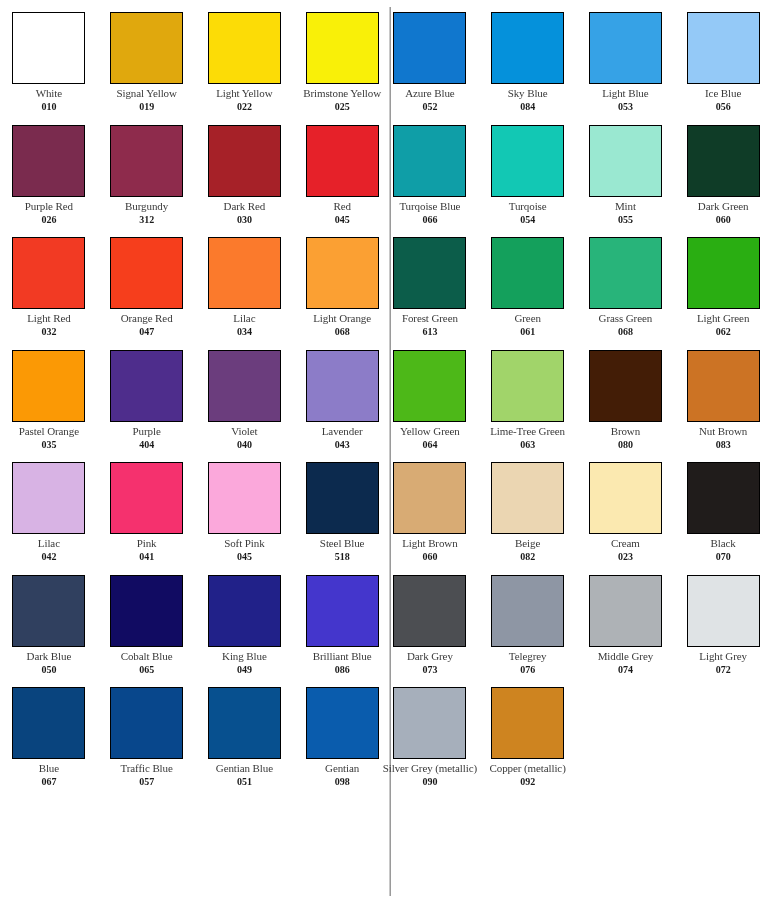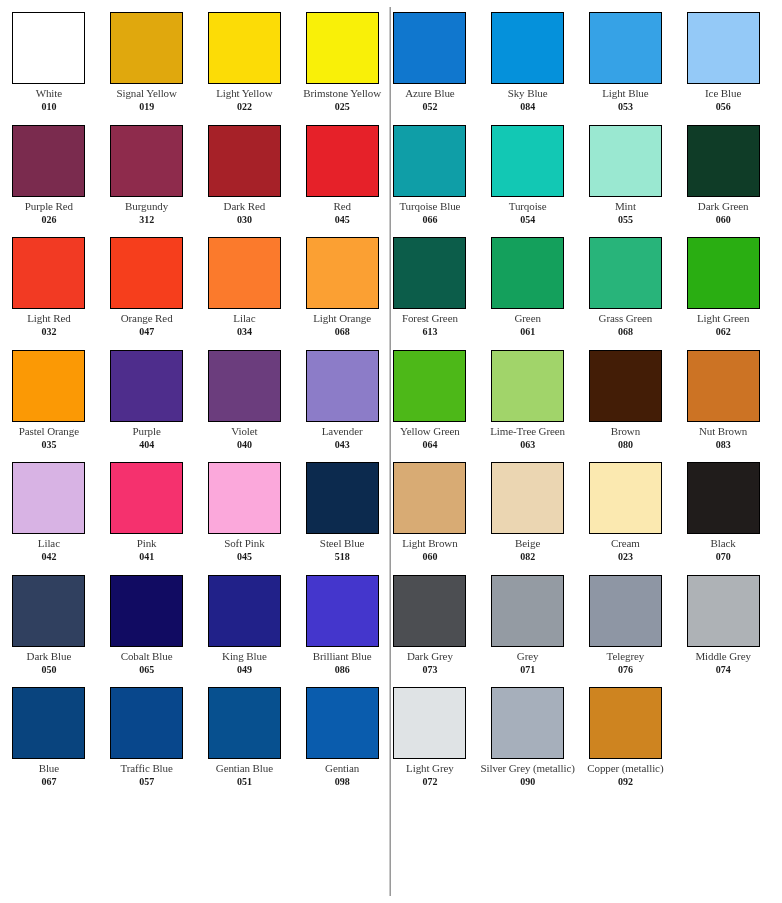--- a/index.html
+++ b/index.html
@@ -332,25 +332,20 @@
           <div class="swatch" style="background-color: rgb(32, 28, 27);"></div>
           <div class="name">Black</div>
           <div class="code">070</div>
         </div>
         <div class="cell">
           <div class="swatch" style="background-color: rgb(76, 78, 82);"></div>
           <div class="name">Dark Grey</div>
           <div class="code">073</div>
         </div>
         <div class="cell">
-          <div class="swatch" style="background-color: rgb(148, 155, 163);"></div>
-          <div class="name">Grey</div>
-          <div class="code">071</div>
-        </div>
-        <div class="cell">
           <div class="swatch" style="background-color: rgb(142, 150, 164);"></div>
           <div class="name">Telegrey</div>
           <div class="code">076</div>
         </div>
         <div class="cell">
           <div class="swatch" style="background-color: rgb(174, 178, 182);"></div>
           <div class="name">Middle Grey</div>
           <div class="code">074</div>
         </div>
         <div class="cell">

